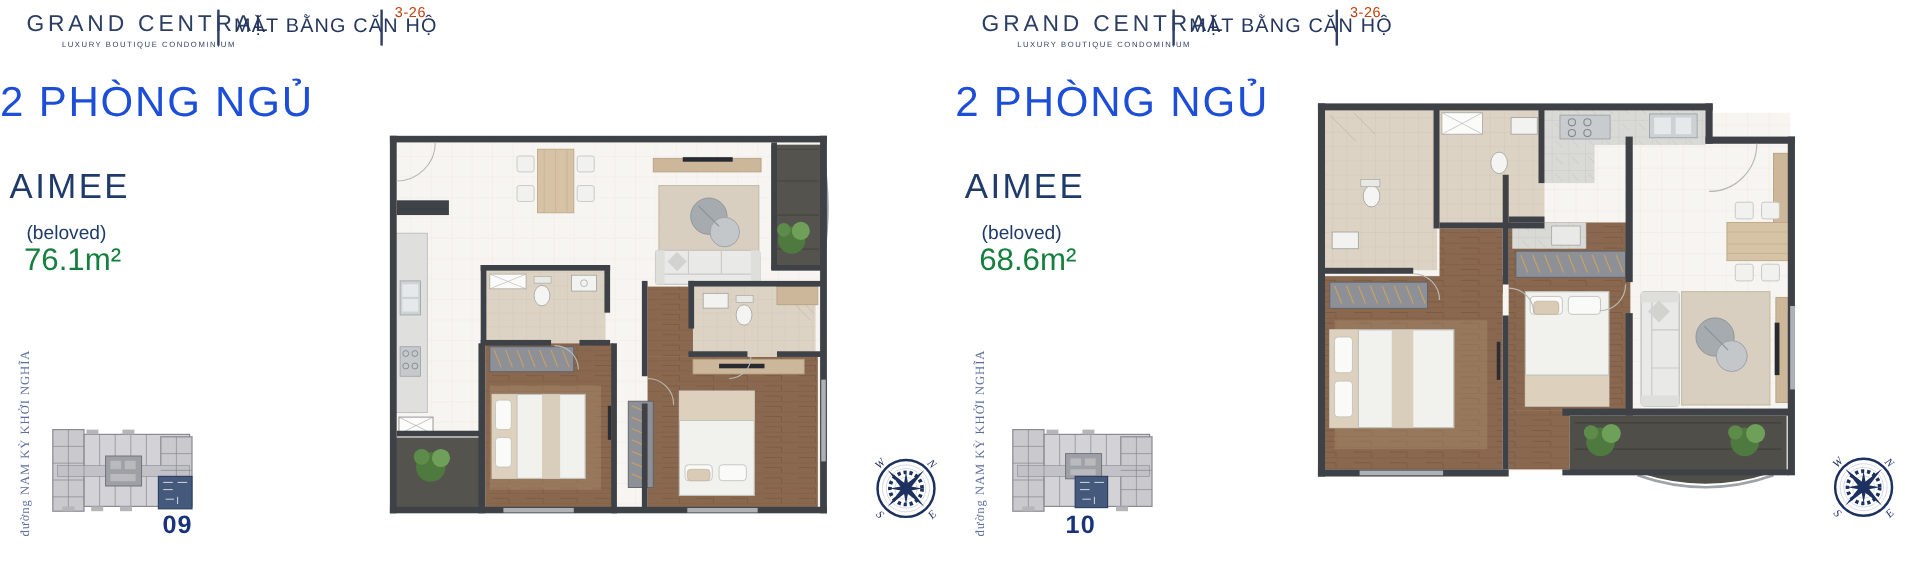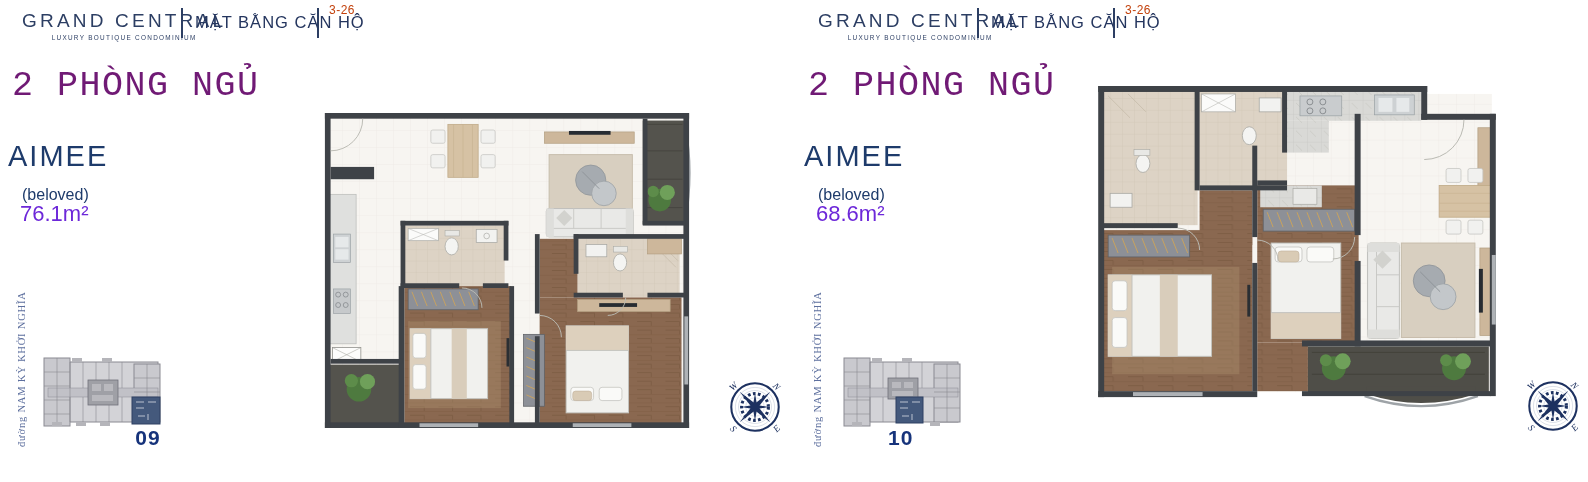--- a/index.html
+++ b/index.html
@@ -9,25 +9,25 @@
   
   .logo{position:absolute;top:10px;left:22px;text-align:center;color:#2c3e63;}
   .logo .bname{font-size:19px;letter-spacing:3.2px;font-weight:500;white-space:nowrap;}
   .logo .btag{font-size:6.4px;letter-spacing:1.3px;margin-top:2px;white-space:nowrap;}
   .hdiv{position:absolute;top:8px;width:1.5px;height:30px;background:#2c3e63;}
   .hdiv1{left:181px;} .hdiv2{left:317px;}
   .sectitle{position:absolute;top:13px;left:195px;font-family:Liberation Sans, sans-serif;
             font-size:16.5px;letter-spacing:1px;color:#24355e;white-space:nowrap;}
   .ucode{position:absolute;top:3px;left:329px;font-size:12px;color:#c2410c;letter-spacing:.5px;}
   
-  .roomtype{position:absolute;top:66px;left:12px;font-family:Liberation Mono, monospace;
-            font-size:35px;letter-spacing:1.5px;color:#701a75;white-space:nowrap;}
+  .roomtype{position:absolute;top:66px;left:0;font-family:Liberation Sans, sans-serif;
+            font-size:35px;letter-spacing:1.5px;color:#1d4ed8;white-space:nowrap;}
   .uname{position:absolute;top:140px;left:8px;font-size:29px;letter-spacing:2px;color:#1e3b6b;}
   .unick{position:absolute;top:186px;left:22px;font-size:16px;color:#1e3b6b;}
-  .uarea{position:absolute;top:201px;left:20px;font-size:22px;color:#6d28d9;}
+  .uarea{position:absolute;top:201px;left:20px;font-size:26px;color:#15803d;}
   
   .street{position:absolute;left:16px;top:447px;transform:rotate(-90deg);transform-origin:0 0;
           font-family:"Liberation Serif",serif;font-size:10.5px;letter-spacing:.8px;
           color:#5d6f9e;white-space:nowrap;}
   .minimap{position:absolute;top:352px;left:42px;width:122px;height:80px;}
   .unum{position:absolute;top:426px;font-size:21px;font-weight:700;color:#16337b;letter-spacing:1px;}
   
   .plan{position:absolute;}
   .compass{position:absolute;width:66px;height:66px;}
 </style>

